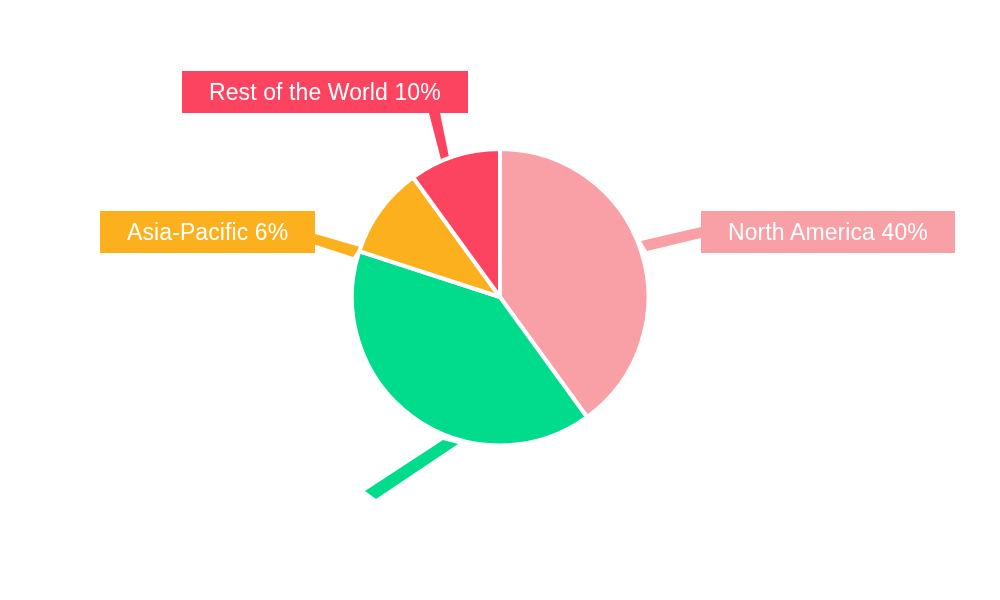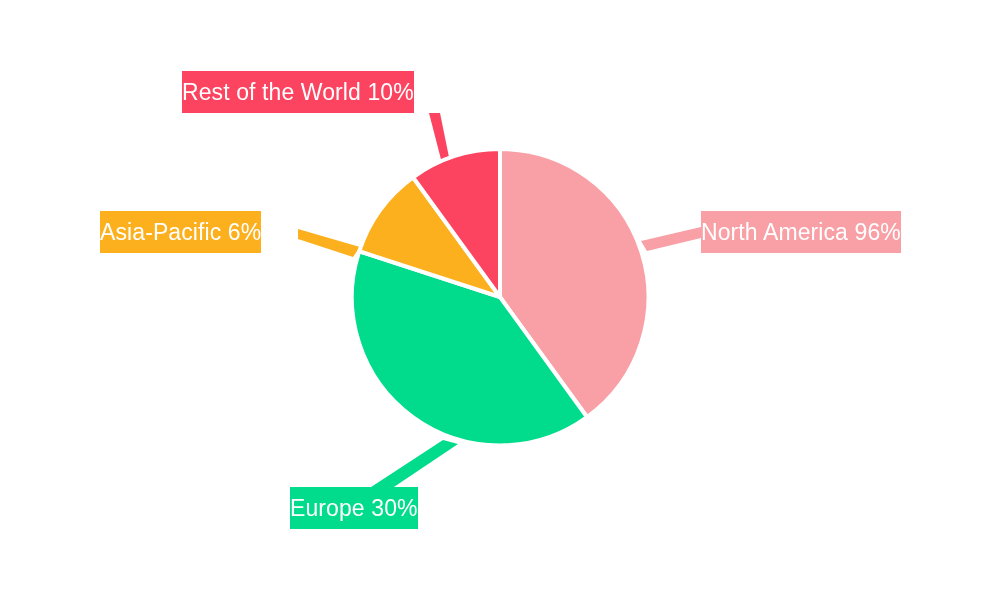--- a/index.html
+++ b/index.html
@@ -28,21 +28,21 @@
     display: flex;
     align-items: center;
     justify-content: flex-start;
     color: #ffffff;
     font-family: "Liberation Sans", sans-serif;
     font-size: 23px;
     line-height: 1;
     white-space: nowrap;
     letter-spacing: 0.1px;
     box-sizing: border-box;
-    padding: 0 0;
+    padding: 0 27px;
   }
   #label-north-america {
     left: 701px;
     top: 211px;
     height: 42px;
   }
   #label-europe {
     left: 290px;
     top: 487px;
     height: 42px;
@@ -80,26 +80,23 @@
 
       <path fill="#00DC8C" d="M 500 297 L 586.99 417.03 A 148 148 0 0 1 359.25 251.26 Z"></path>
 
       <path fill="#FCB01E" d="M 500 297 L 359.25 251.26 A 148 148 0 0 1 413.00 177.27 Z"></path>
 
       <path fill="#FC4460" d="M 500 297 L 413.00 177.27 A 148 148 0 0 1 500 149 Z"></path>
     </g>
   </svg>
 
   <div class="slice-label" id="label-north-america" style="background:#F8A0A6;">
-    <span>North America 96%</span>
+    <span>North America 40%</span>
   </div>
 
-  <div class="slice-label" id="label-europe" style="background:#00DC8C;">
-    <span>Europe 30%</span>
-  </div>
 
   <div class="slice-label" id="label-asia-pacific" style="background:#FCB01E;">
     <span>Asia-Pacific 6%</span>
   </div>
 
   <div class="slice-label" id="label-rest-of-world" style="background:#FC4460;">
     <span>Rest of the World 10%</span>
   </div>
 
 </div>

